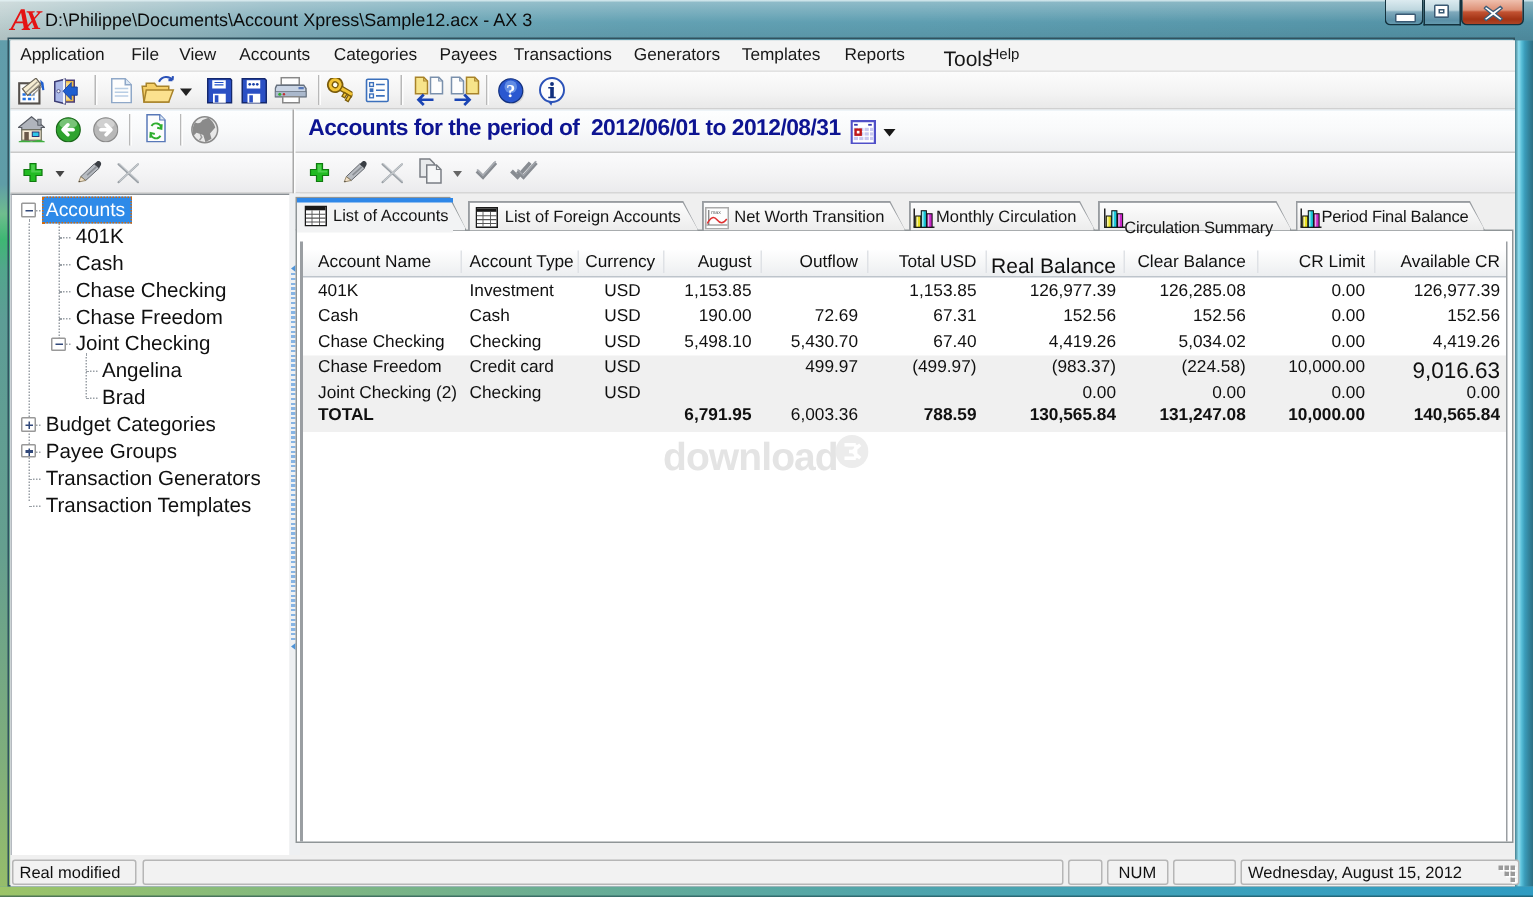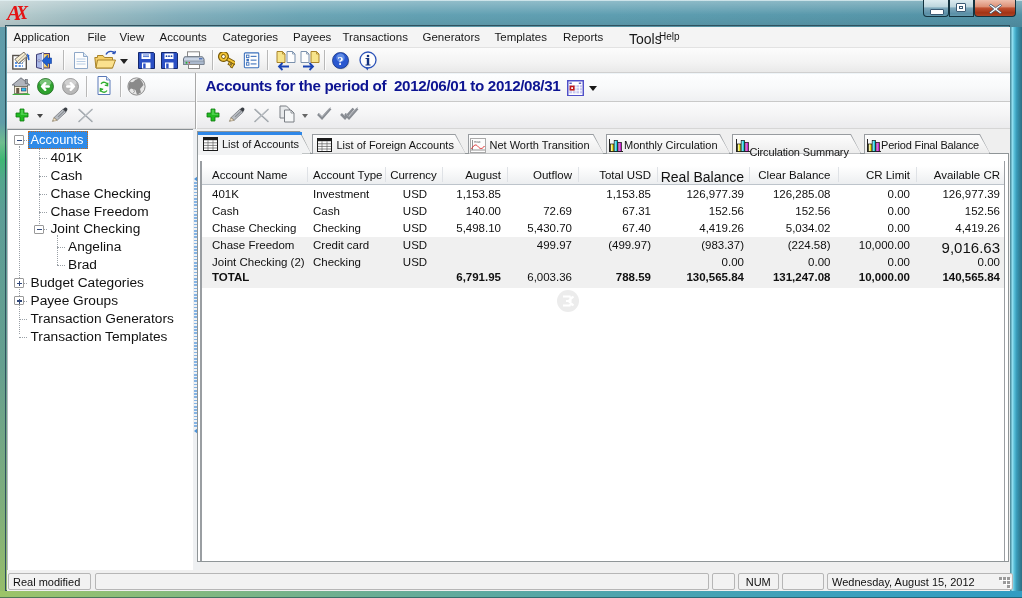--- a/index.html
+++ b/index.html
@@ -24,20 +24,21 @@
  background:linear-gradient(90deg,#9cc468 0%,#8cbd77 12%,#6cae92 35%,#4ea4ad 60%,#3aa0bd 82%,#309cc2 100%);"></div>
 <div class="a" style="left:0;top:596.5px;width:1022px;height:1.5px;background:rgba(20,60,70,.55)"></div>
 
 <div class="a" style="left:5px;top:25px;width:1005px;height:566px;border:1.5px solid #30525f;box-sizing:border-box"></div>
 <div class="a" style="left:6.5px;top:26.5px;width:1002px;height:563px;border:1px solid rgba(255,255,255,.85);box-sizing:border-box"></div>
 
 <div class="t" style="left:7px;top:1px;width:24px;height:23px;color:#e41414;font-family:'Liberation Serif',serif;font-style:italic;font-weight:bold">
  <span class="a" style="left:0;top:0px;font-size:21px">A</span>
  <span class="a" style="left:9px;top:2px;font-size:18px">X</span>
 </div>
+<div class="t" style="left:30px;top:6px;font-size:12px;color:#0b0b0b">D:\Philippe\Documents\Account Xpress\Sample12.acx - AX 3</div>
 
 <div class="a" style="left:922.5px;top:0;width:26px;height:17px;border:1px solid #14323e;border-top:none;border-radius:0 0 4px 4px;box-sizing:border-box;
  background:linear-gradient(180deg,#dcebf0 0%,#bdd6de 42%,#7fa9bc 50%,#5b90a7 85%,#649aae 100%);">
  <div class="a" style="left:6px;top:9px;width:12px;height:3.5px;background:#fff;border:1px solid #3a5a74;border-radius:1px"></div>
 </div>
 <div class="a" style="left:948.5px;top:0;width:25px;height:17px;border:1px solid #14323e;border-top:none;box-sizing:border-box;
  background:linear-gradient(180deg,#dcebf0 0%,#bdd6de 42%,#7fa9bc 50%,#5b90a7 85%,#649aae 100%);">
  <div class="a" style="left:6.5px;top:3px;width:8px;height:7px;background:#fff;border:1px solid #3a5a74;border-radius:1px;box-shadow:inset 0 0 0 2px #fff, inset 0 0 0 3px #3a5a74"></div>
 </div>
 <div class="a" style="left:973.5px;top:0;width:42px;height:17px;border:1px solid #14323e;border-top:none;border-radius:0 0 4px 4px;box-sizing:border-box;
@@ -480,21 +481,21 @@
 <div class="t" style="left:415px;top:187.7px;font-size:11.5px;color:#101010;transform:translateX(-50%)">USD</div>
 <div class="t" style="right:521px;top:187.7px;font-size:11.5px;color:#101010">1,153.85</div>
 <div class="t" style="right:371px;top:187.7px;font-size:11.5px;color:#101010">1,153.85</div>
 <div class="t" style="right:278px;top:187.7px;font-size:11.5px;color:#101010">126,977.39</div>
 <div class="t" style="right:191.5px;top:187.7px;font-size:11.5px;color:#101010">126,285.08</div>
 <div class="t" style="right:112px;top:187.7px;font-size:11.5px;color:#101010">0.00</div>
 <div class="t" style="right:22px;top:187.7px;font-size:11.5px;color:#101010">126,977.39</div>
 <div class="t" style="left:212px;top:205.0px;font-size:11.5px;color:#101010">Cash</div>
 <div class="t" style="left:313px;top:205.0px;font-size:11.5px;color:#101010">Cash</div>
 <div class="t" style="left:415px;top:205.0px;font-size:11.5px;color:#101010;transform:translateX(-50%)">USD</div>
-<div class="t" style="right:521px;top:205.0px;font-size:11.5px;color:#101010">140.00</div>
+<div class="t" style="right:521px;top:205.0px;font-size:11.5px;color:#101010">190.00</div>
 <div class="t" style="right:450px;top:205.0px;font-size:11.5px;color:#101010">72.69</div>
 <div class="t" style="right:371px;top:205.0px;font-size:11.5px;color:#101010">67.31</div>
 <div class="t" style="right:278px;top:205.0px;font-size:11.5px;color:#101010">152.56</div>
 <div class="t" style="right:191.5px;top:205.0px;font-size:11.5px;color:#101010">152.56</div>
 <div class="t" style="right:112px;top:205.0px;font-size:11.5px;color:#101010">0.00</div>
 <div class="t" style="right:22px;top:205.0px;font-size:11.5px;color:#101010">152.56</div>
 <div class="t" style="left:212px;top:222.3px;font-size:11.5px;color:#101010">Chase Checking</div>
 <div class="t" style="left:313px;top:222.3px;font-size:11.5px;color:#101010">Checking</div>
 <div class="t" style="left:415px;top:222.3px;font-size:11.5px;color:#101010;transform:translateX(-50%)">USD</div>
 <div class="t" style="right:521px;top:222.3px;font-size:11.5px;color:#101010">5,498.10</div>
@@ -523,20 +524,21 @@
 <div class="t" style="left:212px;top:271.2px;font-size:11.5px;color:#101010;font-weight:bold">TOTAL</div>
 <div class="t" style="right:521px;top:271.2px;font-size:11.5px;color:#101010;font-weight:bold">6,791.95</div>
 <div class="t" style="right:450px;top:271.2px;font-size:11.5px;color:#101010;font-weight:normal">6,003.36</div>
 <div class="t" style="right:371px;top:271.2px;font-size:11.5px;color:#101010;font-weight:bold">788.59</div>
 <div class="t" style="right:278px;top:271.2px;font-size:11.5px;color:#101010;font-weight:bold">130,565.84</div>
 <div class="t" style="right:191.5px;top:271.2px;font-size:11.5px;color:#101010;font-weight:bold">131,247.08</div>
 <div class="t" style="right:112px;top:271.2px;font-size:11.5px;color:#101010;font-weight:bold">10,000.00</div>
 <div class="t" style="right:22px;top:271.2px;font-size:11.5px;color:#101010;font-weight:bold">140,565.84</div>
 </div>
 
+<div class="t" style="left:442px;top:289px;font-size:26px;font-weight:bold;color:#e4e4e4;letter-spacing:-0.6px;font-family:'Liberation Sans',sans-serif">download</div>
 <svg class="a" style="left:557px;top:290px" width="22" height="22" viewBox="0 0 22 22">
 <circle cx="11" cy="11" r="11" fill="#ececec"></circle>
 <path d="M6 6.5 L13.5 6.5 M13.5 6.5 L13.5 15.5 M13.5 11 L9 11 M13.5 15.5 L6 15.5 M11.5 11 L16.5 6.5 M11.5 11 L16.5 15.5" stroke="#fff" stroke-width="2.2" fill="none"></path>
 </svg>
 
 <div class="a" style="left:7px;top:570px;width:1003px;height:21px;background:#f0f0f0"></div>
 <div id="status">
 <div class="a" style="left:8px;top:573px;width:83px;height:16.5px;background:#f2f2f2;border:1px solid #b6b6b6;border-radius:2px;box-sizing:border-box"></div>
 <div class="t" style="left:13px;top:576px;font-size:11px;color:#101010">Real modified</div>
 <div class="a" style="left:95px;top:573px;width:614px;height:16.5px;background:#f2f2f2;border:1px solid #b6b6b6;border-radius:2px;box-sizing:border-box"></div>

